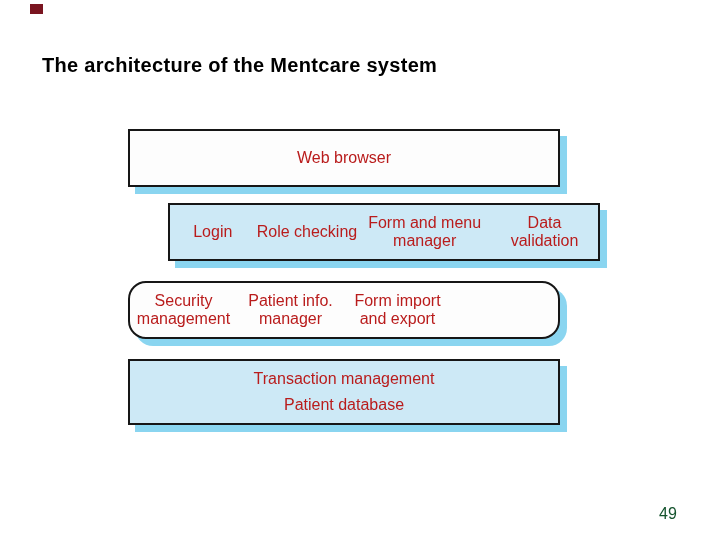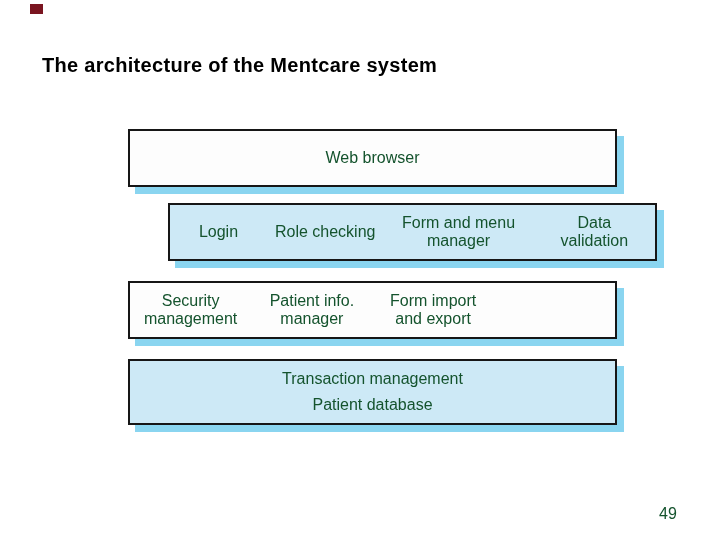--- a/index.html
+++ b/index.html
@@ -16,33 +16,33 @@
     width:13px; height:10px; background:#7a1520;
   }
 
   .slide-title {
     position:absolute; left:42px; top:54px; margin:0;
     font-size:20px; font-weight:bold; letter-spacing:0.3px;
     color:#000000;
   }
 
   .box {
-    position:absolute; left:128px; width:489px;
+    position:absolute; left:128px; width:432px;
     box-sizing:border-box;
     border:2px solid #161616;
     box-shadow:7px 7px 0 #8ad5f0;
-    color:#14532d; font-size:16px;
+    color:#b91c1c; font-size:16px;
     display:flex; align-items:center; justify-content:center;
   }
   .fill-white { background:#fdfdfd; }
   .fill-blue  { background:#cde9f6; }
 
   #layer1 { top:129px; height:58px; }
   #layer2 { top:203px; height:58px;margin-left:40px; }
-  #layer3 { top:281px; height:58px; }
+  #layer3 { top:281px; height:58px;border-radius:18px; }
   #layer4 { top:359px; height:66px; flex-direction:column; gap:8px; }
 
   .cells { display:flex; width:100%; align-items:center; }
   .cell {
     display:flex; flex-direction:column; align-items:center; justify-content:center;
     text-align:center; line-height:18px;
   }
   .w-login  { width:20%; }
   .w-role   { width:24%; }
   .w-form   { width:31%; }

